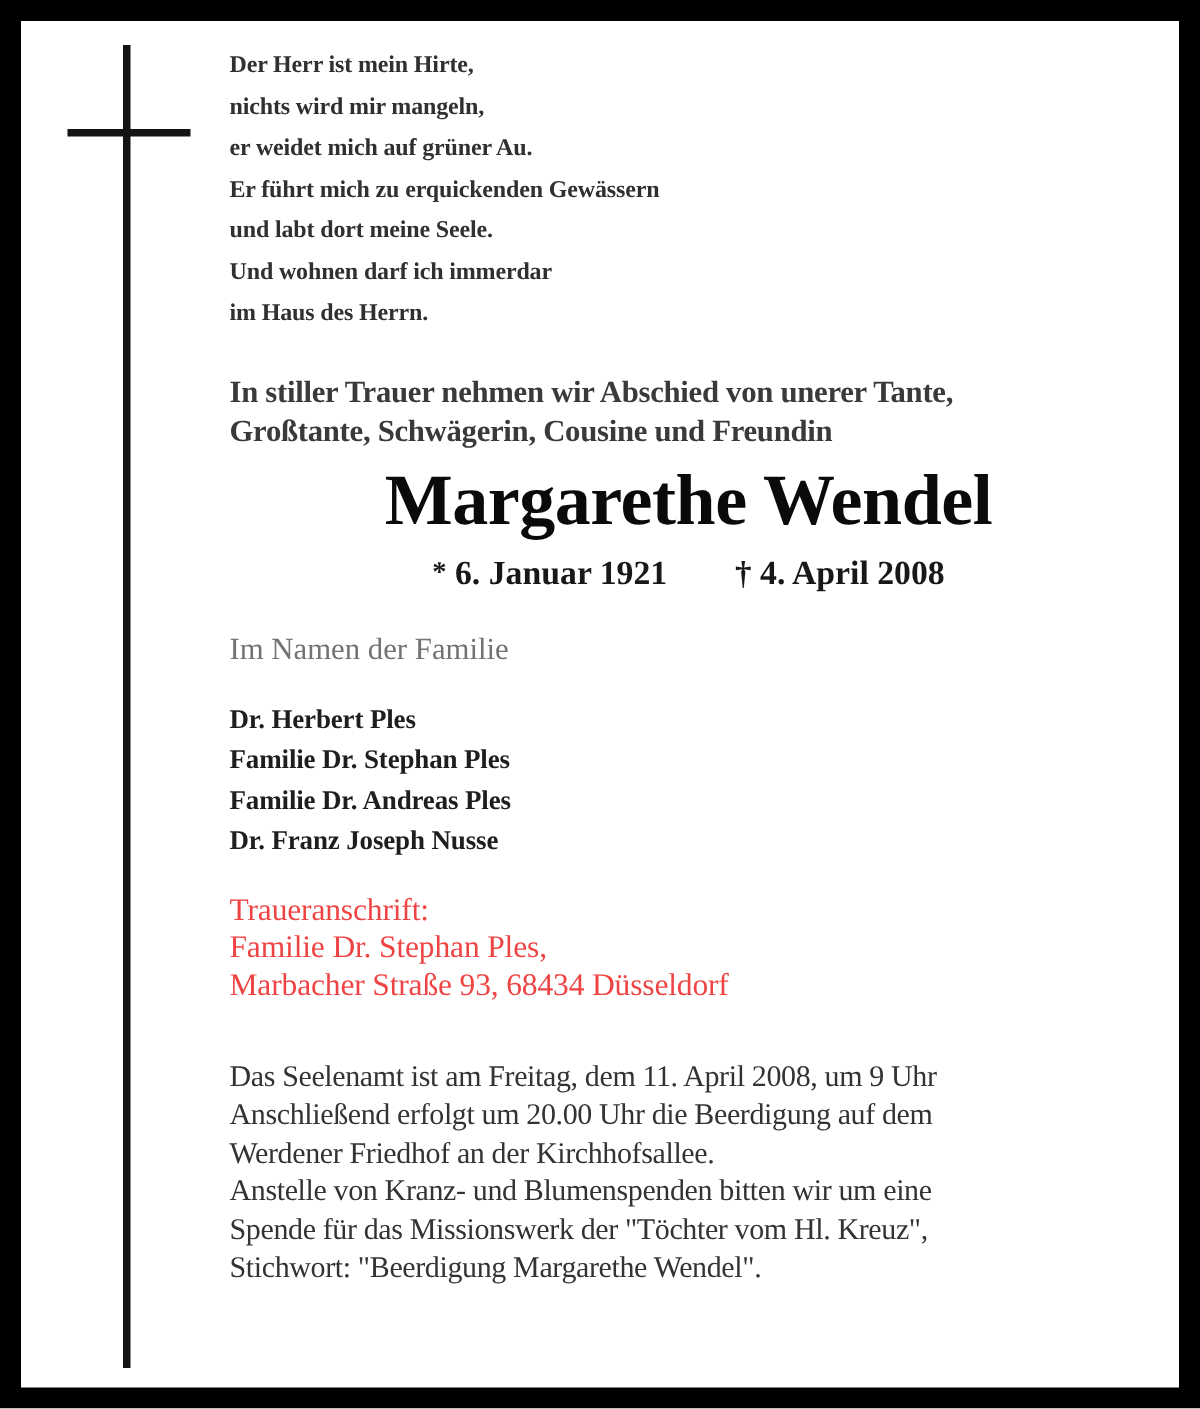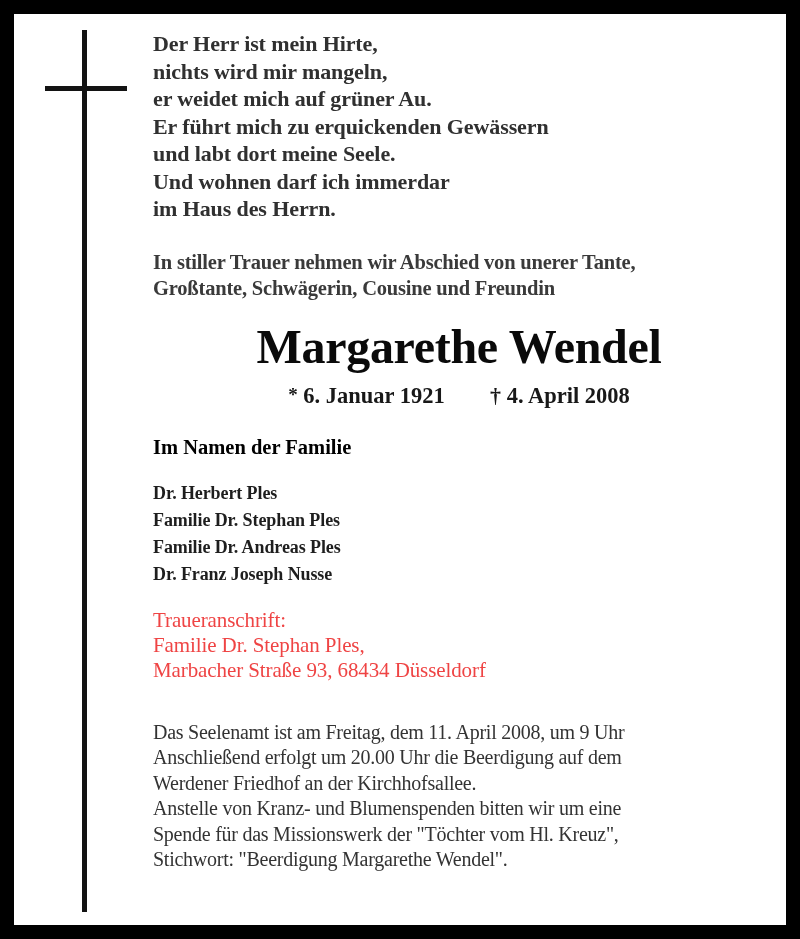--- a/index.html
+++ b/index.html
@@ -56,39 +56,39 @@
   }
   
   .content {
     position: absolute;
     left: 139px;
     top: 16px;
     width: 620px;
   }
   .psalm {
     color: #303030;
-    font-size: 22px;
+    font-size: 16px;
     line-height: 27.5px;
     font-weight: 700;
     letter-spacing: -0.1px;
   }
   .psalm div { white-space: nowrap; }
 
   .trauer {
     margin-top: 26px;
     color: #3a3a3a;
     font-size: 20.5px;
     line-height: 26.5px;
     font-weight: 400;
     letter-spacing: -0.2px;
   }
   .trauer div { white-space: nowrap; font-weight: bold; }
 
   .deceased-name {
-    margin-top: 17px;
+    margin-top: 4px;
     text-align: center;
     color: #0a0a0a;
     font-size: 48px;
     line-height: 56px;
     font-weight: 700;
     letter-spacing: -0.3px;
     padding-right: 8px;
   }
   .dates {
     margin-top: 6px;
@@ -98,24 +98,24 @@
     line-height: 28px;
     font-weight: 700;
     padding-right: 8px;
   }
   .dates .gap { display: inline-block; width: 34px; }
   .dates .sym-star { font-size: 19px; vertical-align: 2px; }
   .dates .sym-cross { font-size: 22px; }
 
   .im-namen {
     margin-top: 24px;
-    color: #000000;
+    color: #737373;
     font-size: 20.5px;
     line-height: 26px;
-    font-weight: 700;
+    font-weight: 400;
   }
   .family {
     margin-top: 20px;
     color: #1e1e1e;
     font-size: 18px;
     line-height: 27px;
     font-weight: 700;
     letter-spacing: -0.1px;
   }
   .family div { white-space: nowrap; }

